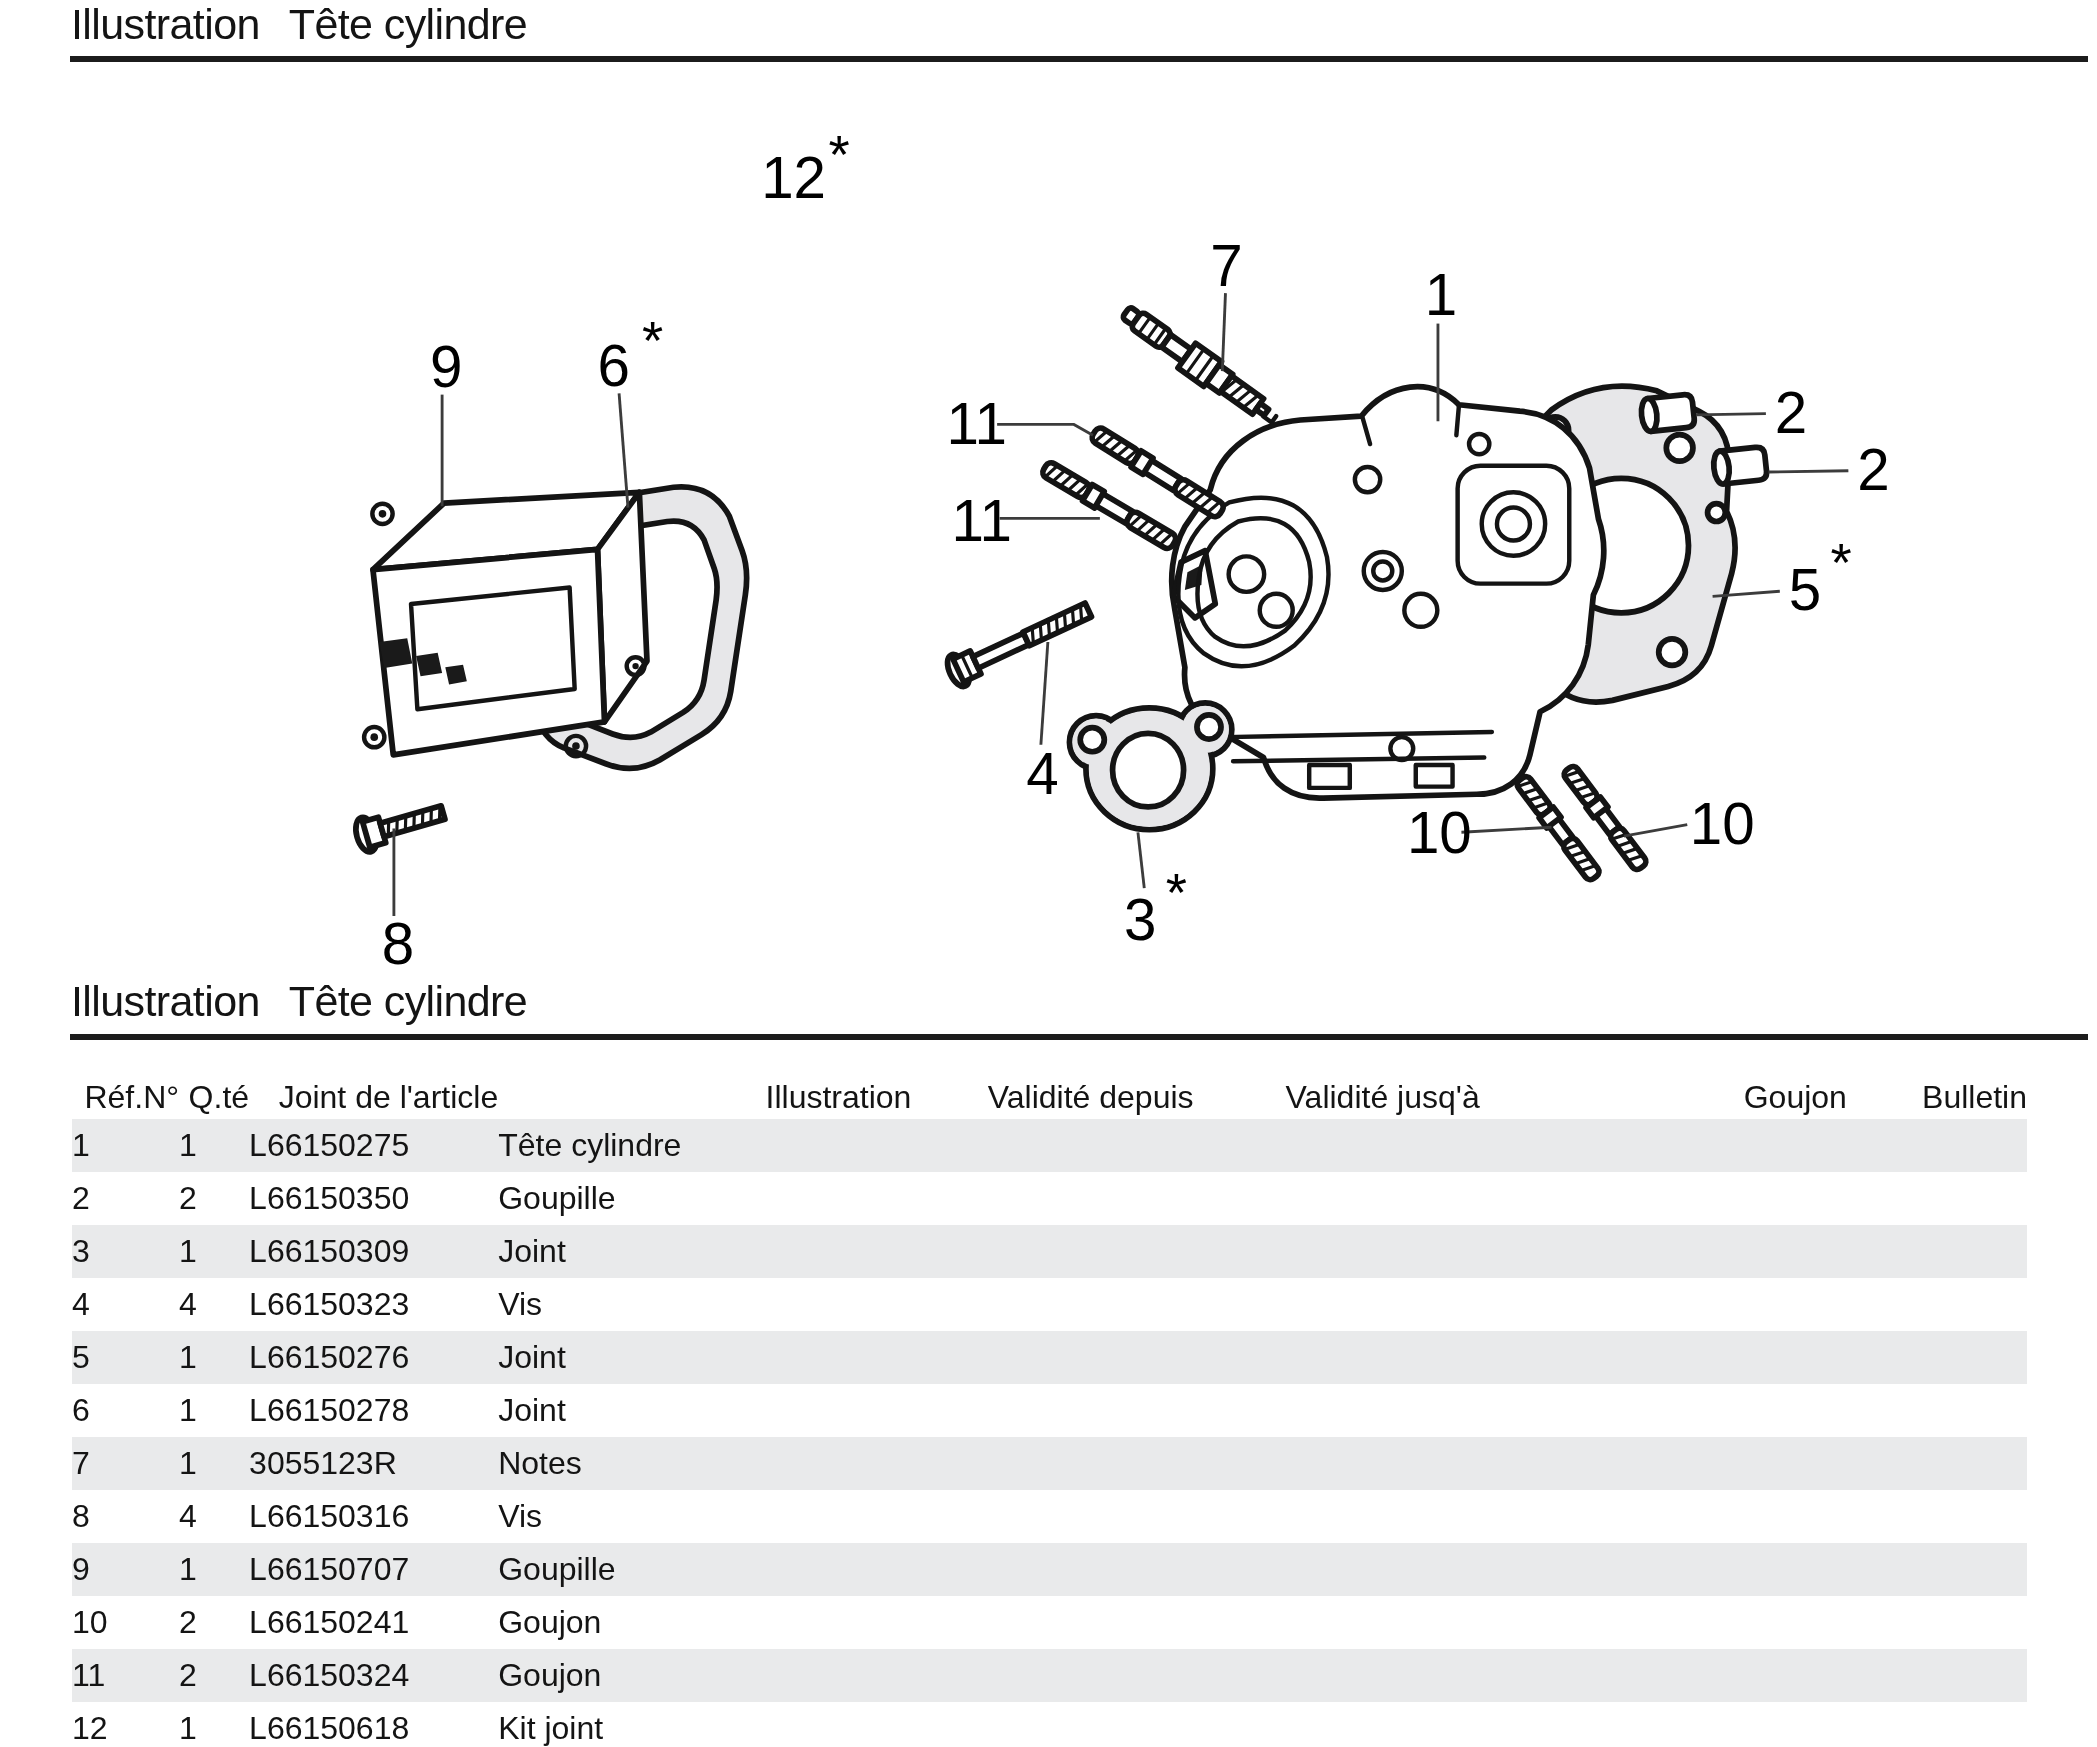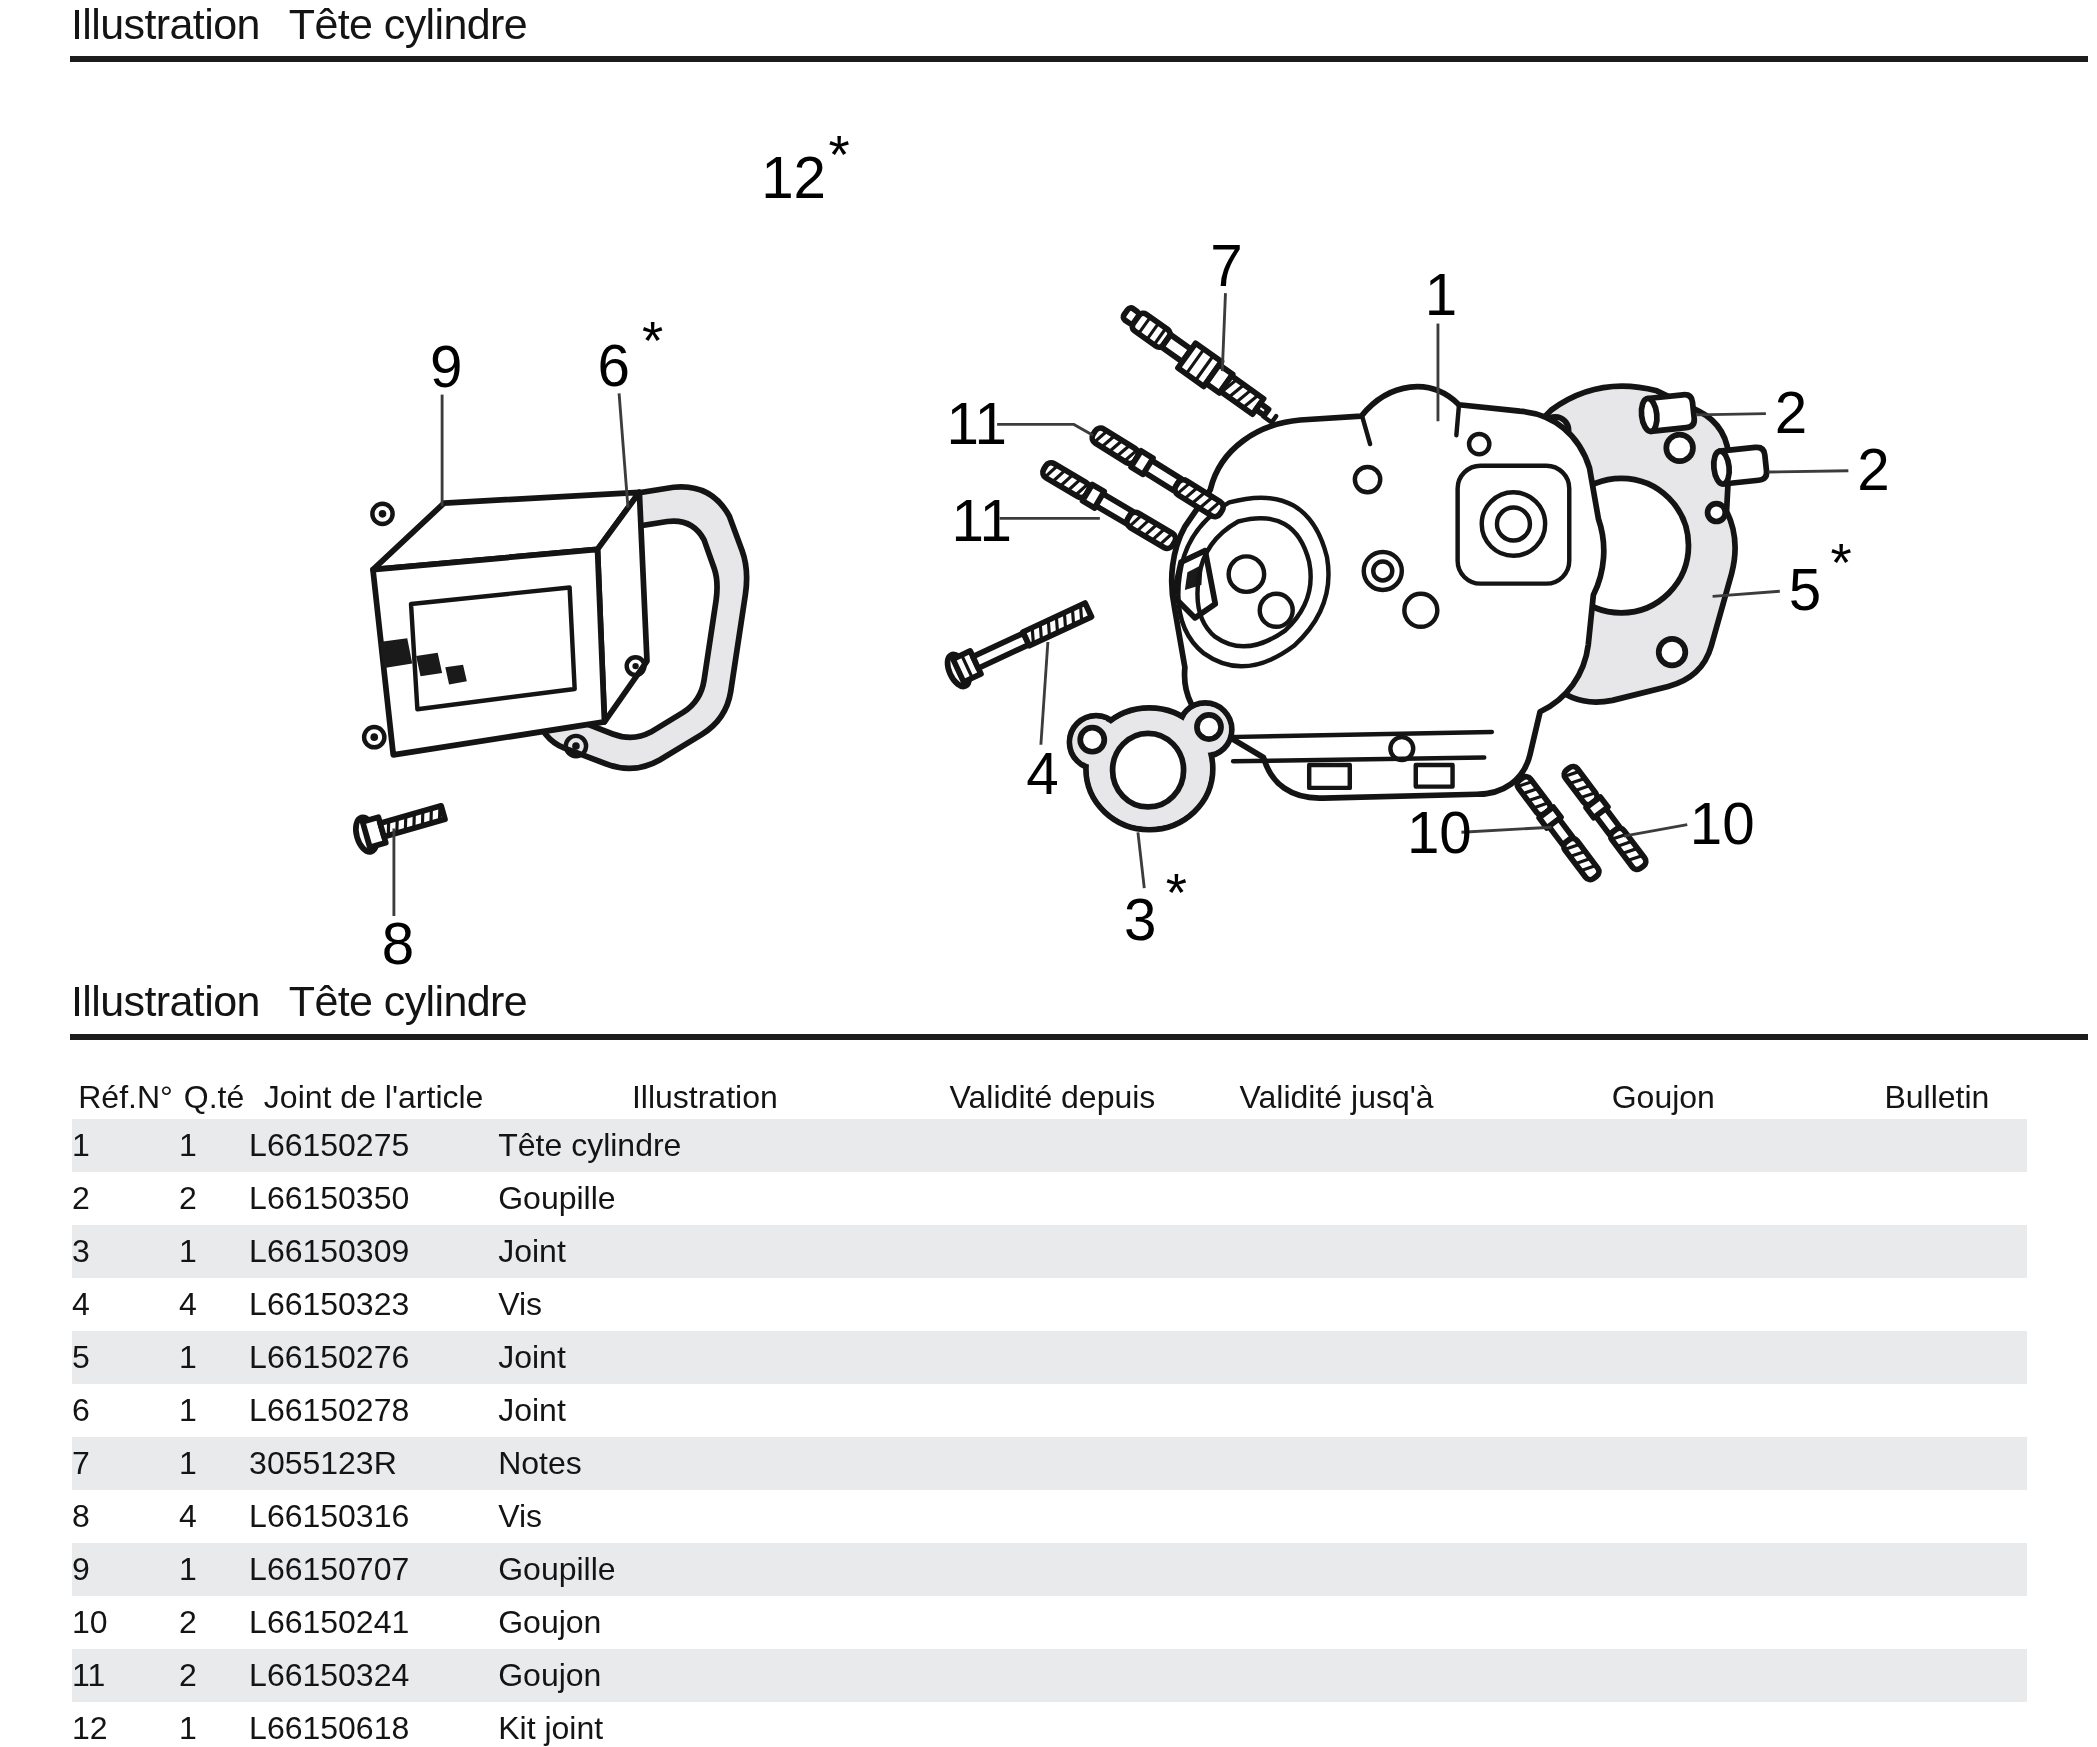--- a/index.html
+++ b/index.html
@@ -17,21 +17,21 @@
   .callout{font-size:92px;fill:#000;}
   .star{font-size:86px;fill:#000;}
   .part{stroke:#141414;stroke-width:9;fill:#ffffff;stroke-linejoin:round;stroke-linecap:round;}
   .shade{fill:#e7e7e9;}
   .fillonly{fill:#e7e7e9;stroke:none;}
   .detail{stroke:#141414;stroke-width:7;fill:none;stroke-linejoin:round;stroke-linecap:round;}
   .thread{stroke:#141414;stroke-width:5;fill:none;stroke-linecap:round;}
   .leader{stroke:#3c3c3c;stroke-width:4.5;fill:none;}
   table.parts{position:absolute;left:72px;top:1075px;width:1955px;
               border-collapse:collapse;table-layout:fixed;font-size:32px;}
-  table.parts th{font-weight:400;text-align:center;height:44px;vertical-align:middle;padding:0;}
+  table.parts th{font-weight:400;text-align:right;height:44px;vertical-align:middle;padding:0;}
   table.parts td{height:53px;vertical-align:middle;padding:0;overflow:hidden;white-space:nowrap;}
   table.parts tbody tr:nth-child(odd){background:#e9eaeb;}
 </style>
 </head>
 <body>
 
 <div>
 
   <div id="title1" class="title-row">
     <span>Illustration</span>

